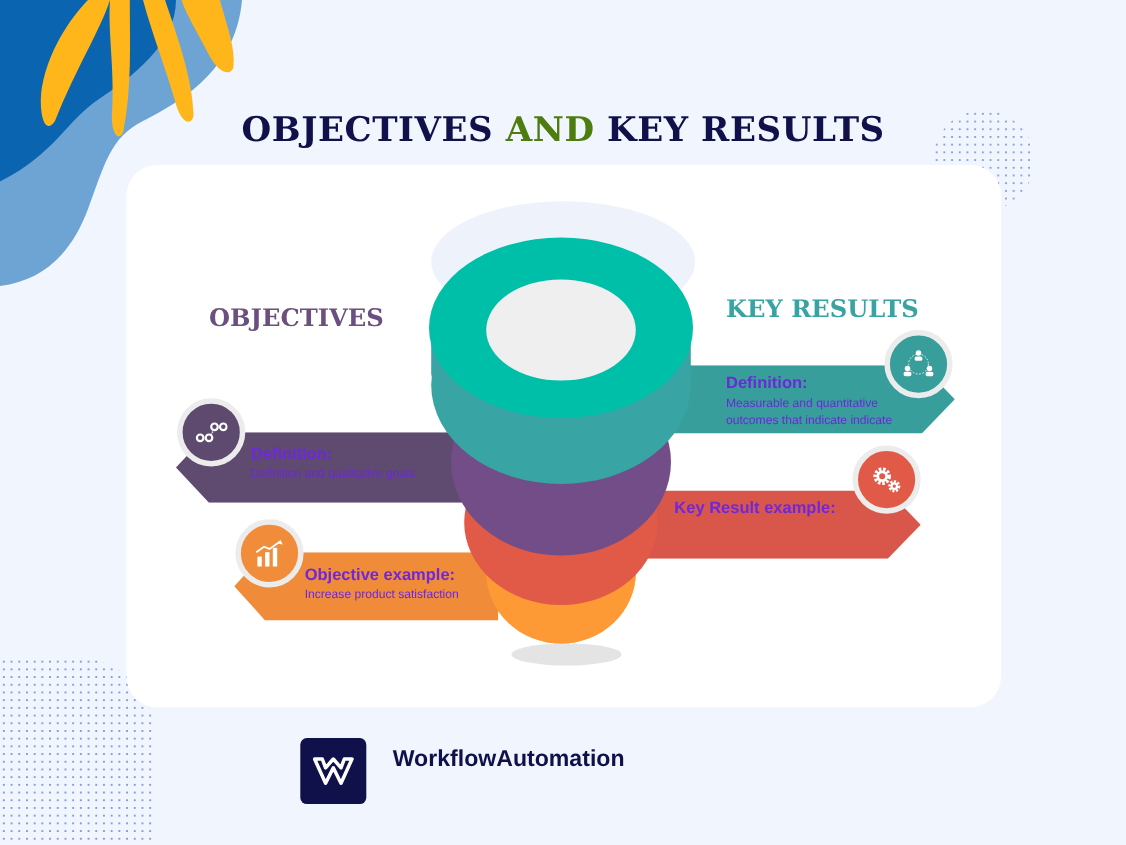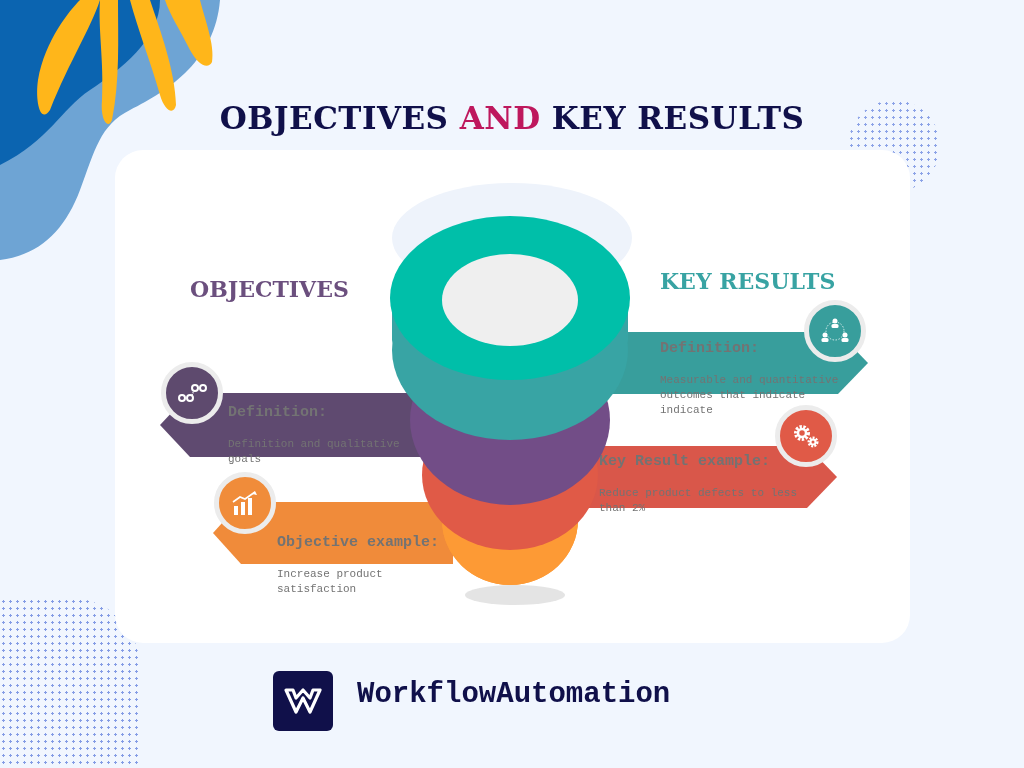--- a/index.html
+++ b/index.html
@@ -6,38 +6,38 @@
   body {
     width:1024px; height:768px; overflow:hidden; position:relative;
     background:#f1f6fe; font-family:"Liberation Sans", sans-serif;
   }
   .abs { position:absolute; }
   .title {
     left:0; width:1024px; top:100px; text-align:center;
     font-family:"DejaVu Serif", serif; font-weight:bold; font-size:31px;
     letter-spacing:0.5px; color:#10104a;
   }
-  .title .accent { color:#be185d; }
+  .title .accent { color:#4d7c0f; }
   .card {
     left:115px; top:150px; width:795px; height:493px;
     background:#ffffff; border-radius:28px;
   }
   .dots { background-image: radial-gradient(#6a86e0 1px, transparent 1.3px); background-size:7px 7px; }
   .section-head {
     font-family:"DejaVu Serif", serif; font-weight:bold; font-size:22px;
   }
-  .banner { color:#737373;font-family:Liberation Mono, monospace; }
+  .banner { color:#6d28d9; }
   .banner .h { font-weight:bold; font-size:15px; }
-  .banner .p { font-size:11px; line-height:15px; margin-top:16px; }
+  .banner .p { font-size:11px; line-height:15px; margin-top:3px; }
   .iconcircle {
     border-radius:50%; border:5px solid #ececec; box-sizing:border-box;
     display:flex; align-items:center; justify-content:center;
   }
   .brand {
-    font-family:Liberation Mono, monospace; font-weight:bold; font-size:29px; color:#10104a;
+    font-family:Liberation Sans, sans-serif; font-weight:bold; font-size:21px; color:#10104a;
   }
 </style>
 </head>
 <body>
 
 <svg class="abs" style="left:0;top:0" width="240" height="270" viewBox="0 0 240 270">
   <path d="M0,0 L220,0 C215,60 170,90 130,110 C100,125 95,150 80,190 C65,230 40,255 0,260 Z" fill="#6ea4d4"></path>
   <path d="M0,0 L160,0 C160,40 120,70 90,90 C60,110 50,140 0,165 Z" fill="#0b64b0"></path>
   <path d="M100,0 C90,30 70,60 50,110 C40,125 35,100 38,80 C45,40 70,10 80,0 Z" fill="#ffb61a"></path>
   <path d="M100,0 L118,0 C118,40 120,80 112,120 C108,130 100,120 102,100 C104,60 98,30 100,0 Z" fill="#ffb61a"></path>
@@ -72,21 +72,21 @@
       <circle cx="13" cy="15" r="3" fill="none" stroke="#fff" stroke-width="2"></circle>
       <circle cx="18" cy="5" r="3" fill="none" stroke="#fff" stroke-width="2"></circle>
       <circle cx="26" cy="5" r="3" fill="none" stroke="#fff" stroke-width="2"></circle>
       <line x1="15" y1="12" x2="17" y2="8" stroke="#fff" stroke-width="1.5" stroke-dasharray="1,1"></line>
     </svg>
 </div>
 
 <svg class="abs" style="left:213px;top:502px" width="240" height="62">
   <path d="M28,0 L240,0 L240,62 L28,62 L0,31 Z" fill="#f08b3a"></path>
 </svg>
-<div class="abs banner" style="left:277px;top:534px;width:180px;">
+<div class="abs banner" style="left:277px;top:514px;width:180px;">
   <div class="h">Objective example:</div>
   <div class="p">Increase product satisfaction</div>
 </div>
 <div class="abs iconcircle" style="left:214px;top:472px;width:62px;height:62px;background:#f08c3a;">
   <svg width="28" height="26" viewBox="0 0 28 26">
       <rect x="3" y="16" width="4" height="9" fill="#fff"></rect>
       <rect x="10" y="12" width="4" height="13" fill="#fff"></rect>
       <rect x="17" y="8" width="4" height="17" fill="#fff"></rect>
       <polyline points="2,12 9,7 14,9 24,2" fill="none" stroke="#fff" stroke-width="1.6"></polyline>
       <polygon points="24,1 26,5 21,4" fill="#fff"></polygon>
@@ -111,26 +111,22 @@
       <circle cx="5" cy="18" r="2.5" fill="#fff"></circle>
       <rect x="1.5" y="21" width="7" height="4" rx="1.5" fill="#fff"></rect>
       <circle cx="25" cy="18" r="2.5" fill="#fff"></circle>
       <rect x="21.5" y="21" width="7" height="4" rx="1.5" fill="#fff"></rect>
     </svg>
 </div>
 
 <svg class="abs" style="left:575px;top:446px" width="262" height="62">
   <path d="M0,0 L232,0 L262,31 L232,62 L0,62 Z" fill="#d9574a"></path>
 </svg>
-<div class="abs banner" style="left:599px;top:453px;width:200px;">
+<div class="abs banner" style="left:613px;top:453px;width:200px;">
   <div class="h">Key Result example:</div>
-  <div class="p">
-    <div>Reduce product defects to less</div>
-    <div>than 2%</div>
-  </div>
 </div>
 <div class="abs iconcircle" style="left:775px;top:405px;width:62px;height:62px;background:#e05a47;">
   <svg width="30" height="26" viewBox="0 0 30 26">
       <circle cx="11" cy="10" r="6" fill="none" stroke="#fff" stroke-width="4" stroke-dasharray="2.2,1.4"></circle>
       <circle cx="11" cy="10" r="4" fill="none" stroke="#fff" stroke-width="2.5"></circle>
       <circle cx="22" cy="19" r="4" fill="none" stroke="#fff" stroke-width="3" stroke-dasharray="1.8,1.2"></circle>
       <circle cx="22" cy="19" r="2.5" fill="none" stroke="#fff" stroke-width="2"></circle>
     </svg>
 </div>
 

